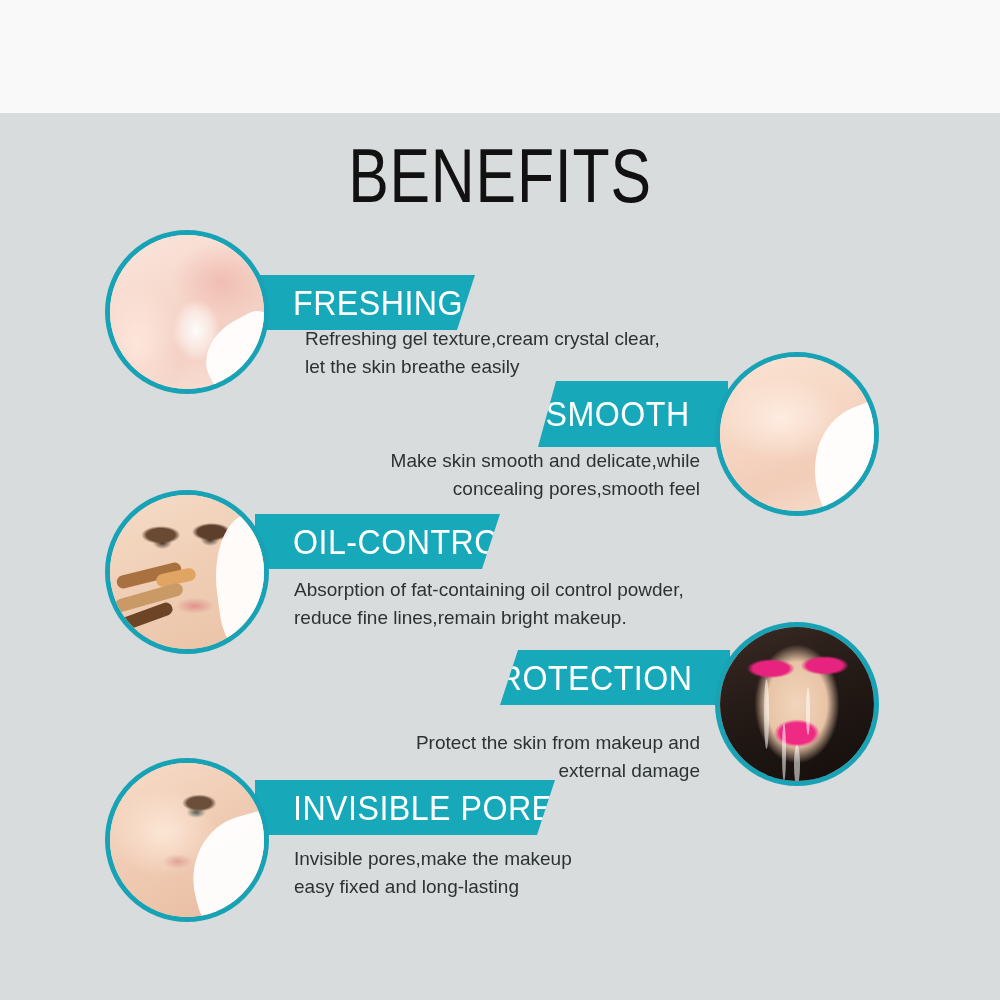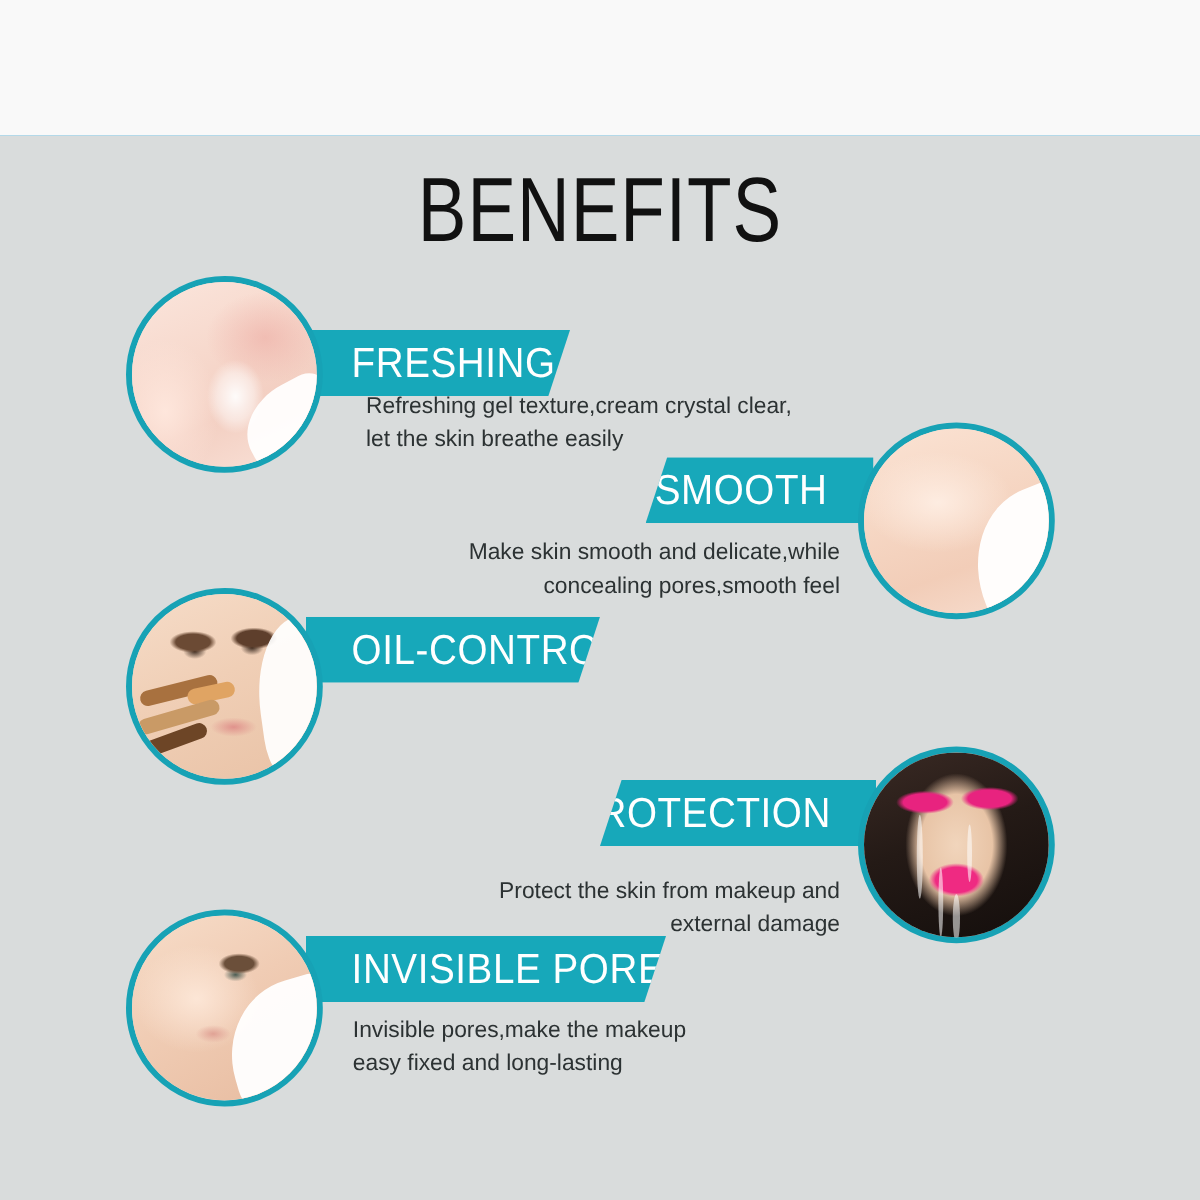--- a/index.html
+++ b/index.html
@@ -234,37 +234,39 @@
   </div>
   <div class="banner left" style="left:255px; top:275px; width:220px; height:55px;">
     <span class="banner-label">FRESHING</span>
   </div>
   <div class="desc left" style="left:294px; top:325px; width:430px;margin-left:11px;">Refreshing gel texture,cream crystal clear,
 let the skin breathe easily</div>
 
   <div class="circle" style="left:715px; top:352px;">
     <div class="photo ph-skin"></div>
   </div>
-  <div class="banner right" style="left:538px; top:381px; width:190px; height:55px;">
+  <div class="banner right" style="left:538px; top:381px; width:190px; height:66px;">
     <span class="banner-label">SMOOTH</span>
   </div>
   <div class="desc right" style="left:280px; top:447px; width:420px;">Make skin smooth and delicate,while
 concealing pores,smooth feel</div>
 
   <div class="circle" style="left:105px; top:490px;">
     <div class="photo ph-foundation">
       <span class="swatch sw1"></span>
       <span class="swatch sw2"></span>
       <span class="swatch sw3"></span>
       <span class="swatch sw4"></span>
     </div>
   </div>
   <div class="banner left" style="left:255px; top:514px; width:245px; height:55px;">
     <span class="banner-label">OIL-CONTROL</span>
   </div>
+  <div class="desc left" style="left:294px; top:576px; width:470px;">Absorption of fat-containing oil control powder,
+reduce fine lines,remain bright makeup.</div>
 
   <div class="circle" style="left:715px; top:622px;">
     <div class="photo ph-splash">
       <span class="drip d1"></span>
       <span class="drip d2"></span>
       <span class="drip d3"></span>
       <span class="drip d4"></span>
     </div>
   </div>
   <div class="banner right" style="left:500px; top:650px; width:230px; height:55px;">

